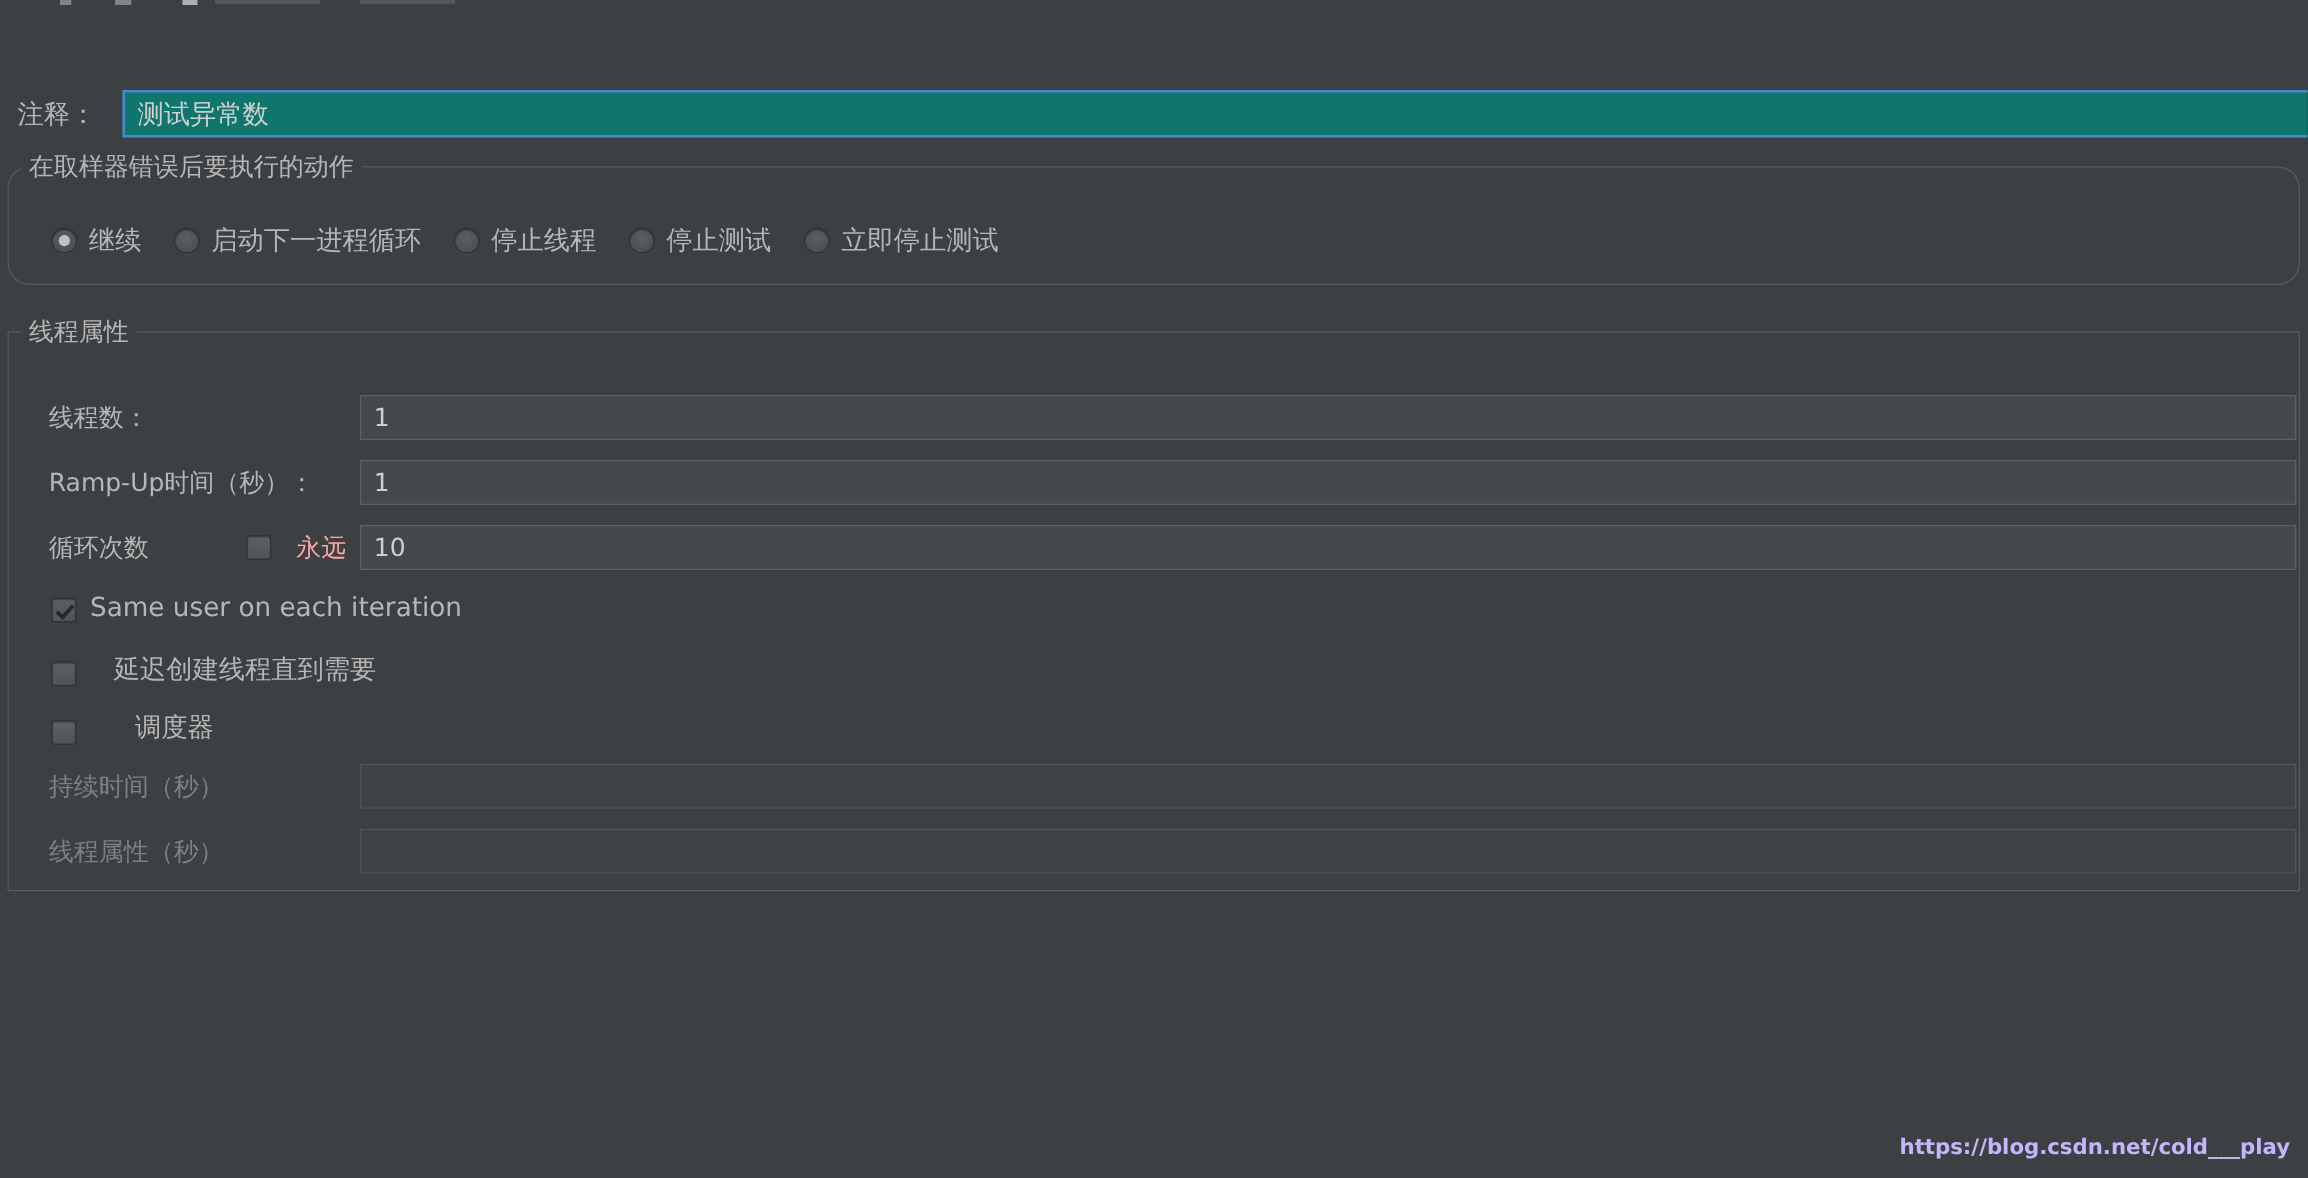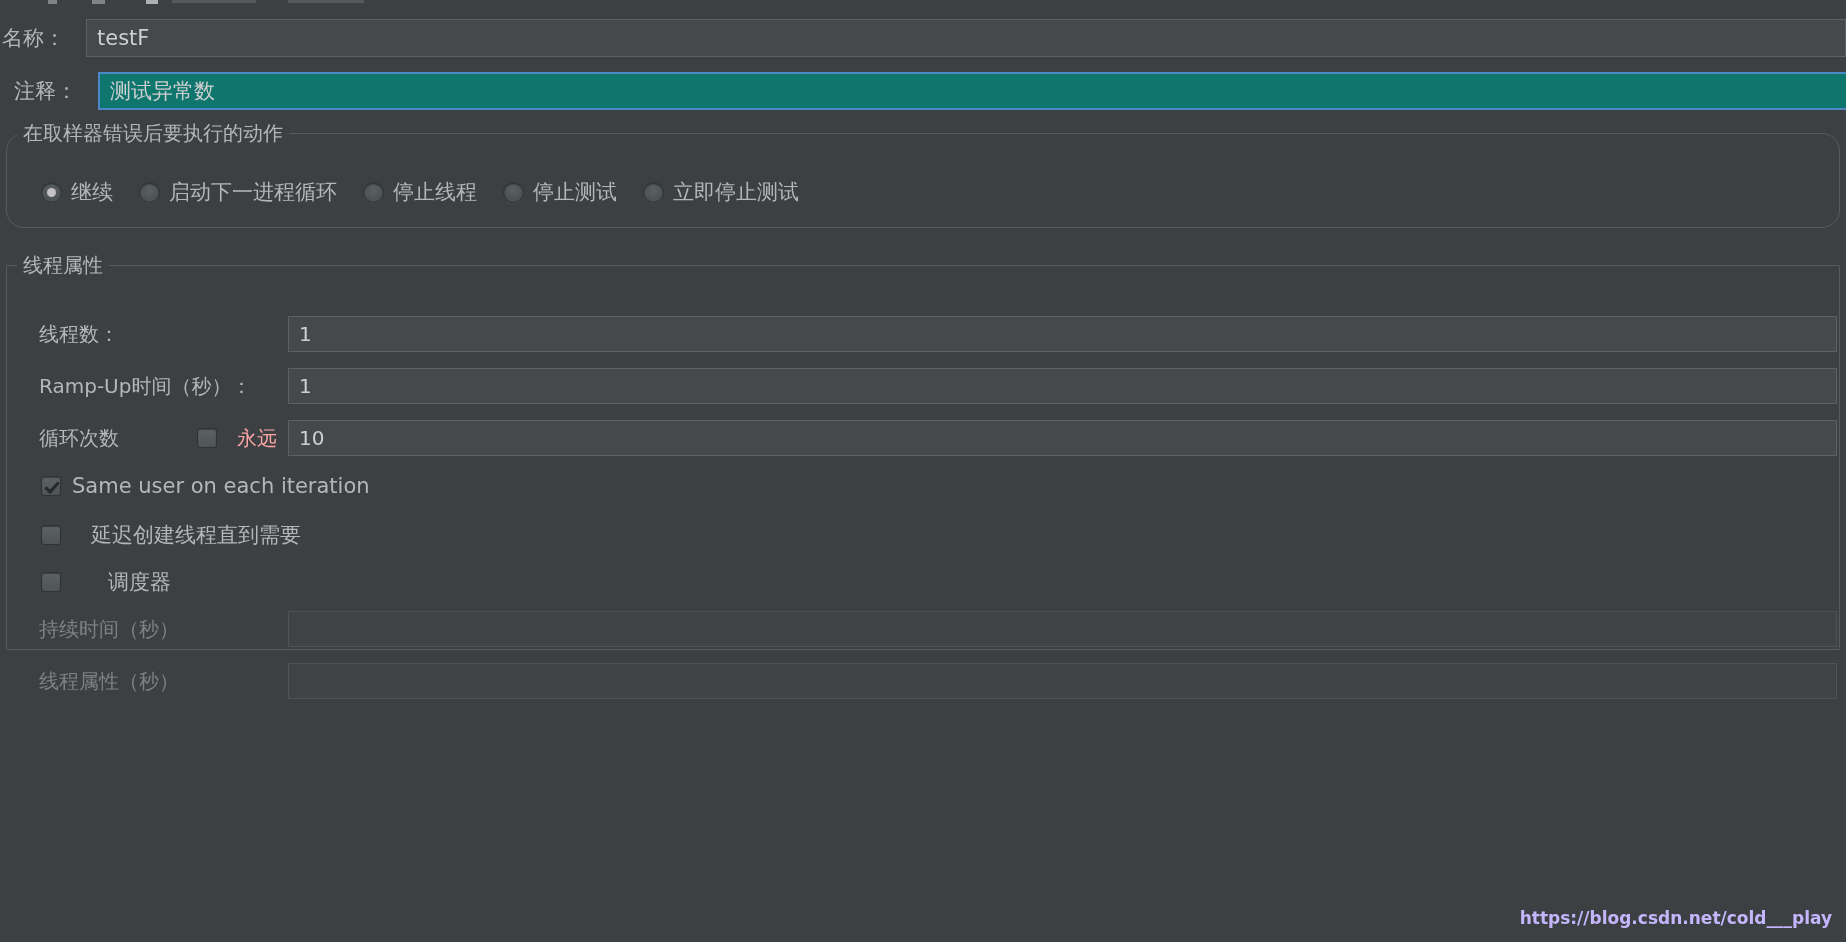--- a/index.html
+++ b/index.html
@@ -104,21 +104,21 @@
     top: -14px;
     left: 10px;
     padding: 0 6px;
     background: #3c4043;
     font-size: 20px;
     color: #b6b6b6;
     white-space: nowrap;
   }
 
   #group-error  { top: 133px; height: 95px; border-radius: 18px; }
-  #group-thread { top: 265px; height: 385px; text-decoration: underline; }
+  #group-thread { top: 265px; height: 448px; text-decoration: underline; }
 
   
   .radio-row {
     position: absolute;
     top: 44px;
     left: 34px;
     display: flex;
     align-items: flex-end;
     gap: 0px;
   }
@@ -234,21 +234,21 @@
     border: solid #26292b;
     border-width: 0 3px 3px 0;
     transform: rotate(42deg);
   }
 
   
   .check-row {
     position: absolute;
     left: 34px;
     display: flex;
-    align-items: center;
+    align-items: flex-end;
   }
   .check-row .chk-label {
     margin-left: 11px;
     font-size: 21px;
     color: #b6b6b6;
     white-space: nowrap;
   }
   #chk-sameuser  { top: 208px; }
   #chk-delay     { top: 255px; gap: 19px; }
   #chk-scheduler { top: 302px; gap: 36px; }
@@ -271,24 +271,20 @@
 <div class="app">
 
   <div class="top-sliver">
     <div class="chip a"></div>
     <div class="chip b"></div>
     <div class="chip c"></div>
     <div class="bar d"></div>
     <div class="bar e"></div>
   </div>
 
-  <div class="field-row" id="row-name">
-    <span class="lbl">名称：</span>
-    <input class="txt" type="text" value="testF" style="">
-  </div>
 
   <div class="field-row" id="row-comment">
     <span class="lbl">注释：</span>
     <input class="txt focused" type="text" value="测试异常数" style="">
   </div>
 
   <div class="group" id="group-error">
     <div class="group-title">在取样器错误后要执行的动作</div>
 
     <div class="radio-row">

